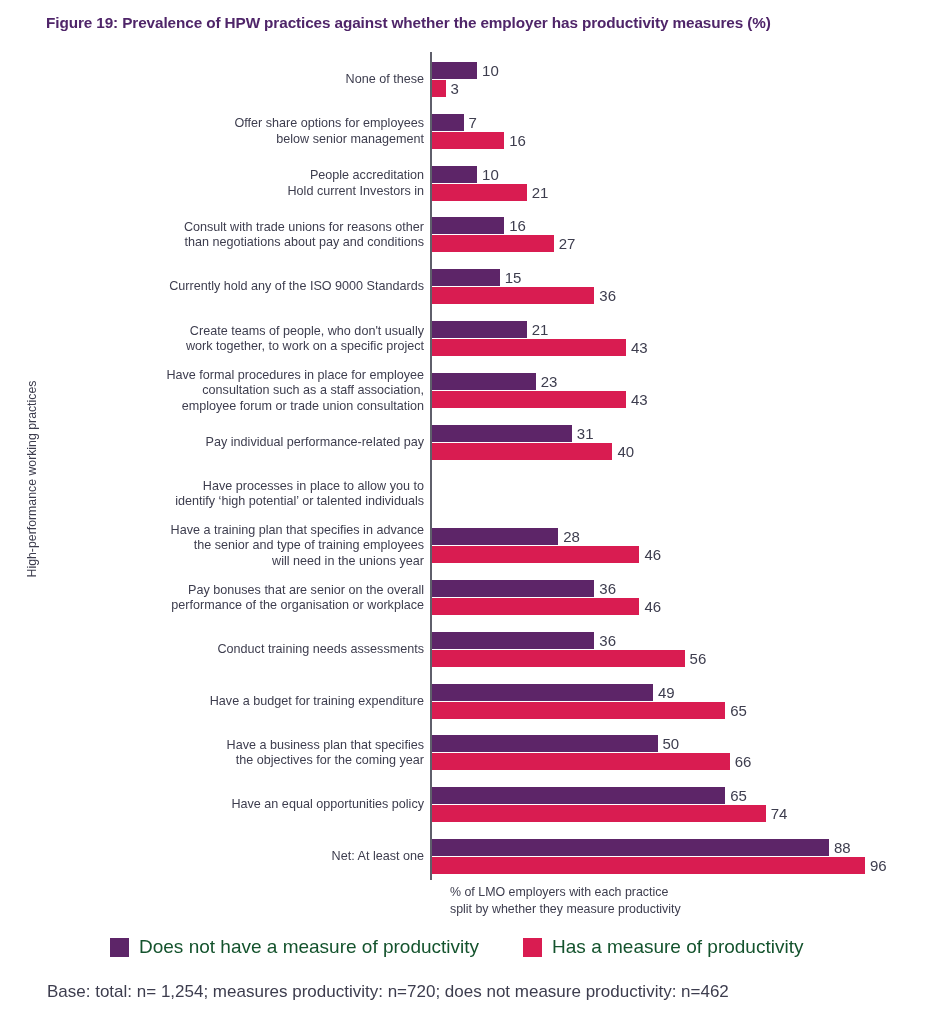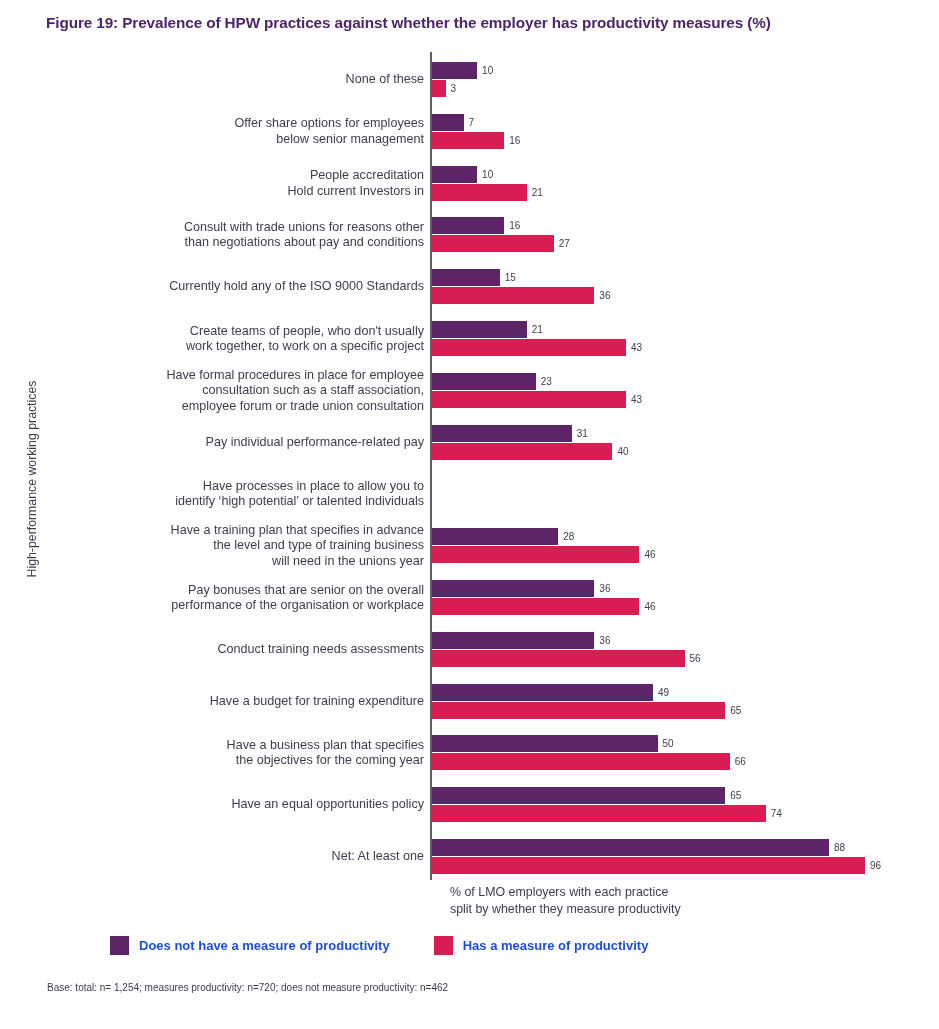--- a/index.html
+++ b/index.html
@@ -84,21 +84,21 @@
   .bar {
     position: absolute;
     left: 0; top: 0;
     height: 17px;
   }
   .bar.s0 { background: #5d2568; }
   .bar.s1 { background: #d91c51; }
   .bar-val {
     position: absolute;
     top: 0px;
-    font-size: 10px;
+    font-size: 15px;
     line-height: 17px;
     color: #3d3d4e;
     white-space: nowrap;
     padding-left: 5px;
   }
 
   
   #axis-note {
     position: absolute;
     left: 450px; top: 884px;
@@ -117,31 +117,30 @@
   .legend-item {
     display: flex;
     align-items: center;
     margin-right: 44px;
   }
   .legend-swatch {
     width: 19px; height: 19px;
     margin-right: 10px;
   }
   .legend-label {
-    font-size: 13px;
-    color: #1d4ed8;
+    font-size: 19px;
+    color: #14532d;
     white-space: nowrap;
-    font-weight: bold;
   }
 
   
   #base-note {
     position: absolute;
     left: 47px; top: 982px;
-    font-size: 10px;
+    font-size: 17px;
     color: #3d3d4e;
     white-space: nowrap;
   }
 </style>
 </head>
 <body>
 
 <div id="page">
 
   <div id="fig-title">Figure 19: Prevalence of HPW practices against whether the employer has productivity measures (%)</div>
@@ -278,21 +277,21 @@
         </div>
         <div class="row" style="top: 424.4px;">
           <div class="row-label" style="top: 2.5px;">
             <div>Have processes in place to allow you to</div>
             <div>identify ‘high potential’ or talented individuals</div>
           </div>
         </div>
         <div class="row" style="top: 476.2px;">
           <div class="row-label" style="top: -5.25px;">
             <div>Have a training plan that specifies in advance</div>
-            <div>the level and type of training business</div>
+            <div>the senior and type of training employees</div>
             <div>will need in the unions year</div>
           </div>
           <div class="bars">
             <div class="bar-wrap">
               <div class="bar s0" style="width: 126.28px; background: rgb(93, 37, 104);"></div>
               <div class="bar-val" style="left: 126.28px;">28</div>
             </div>
             <div class="bar-wrap">
               <div class="bar s1" style="width: 207.46px; background: rgb(217, 28, 81);"></div>
               <div class="bar-val" style="left: 207.46px;">46</div>

